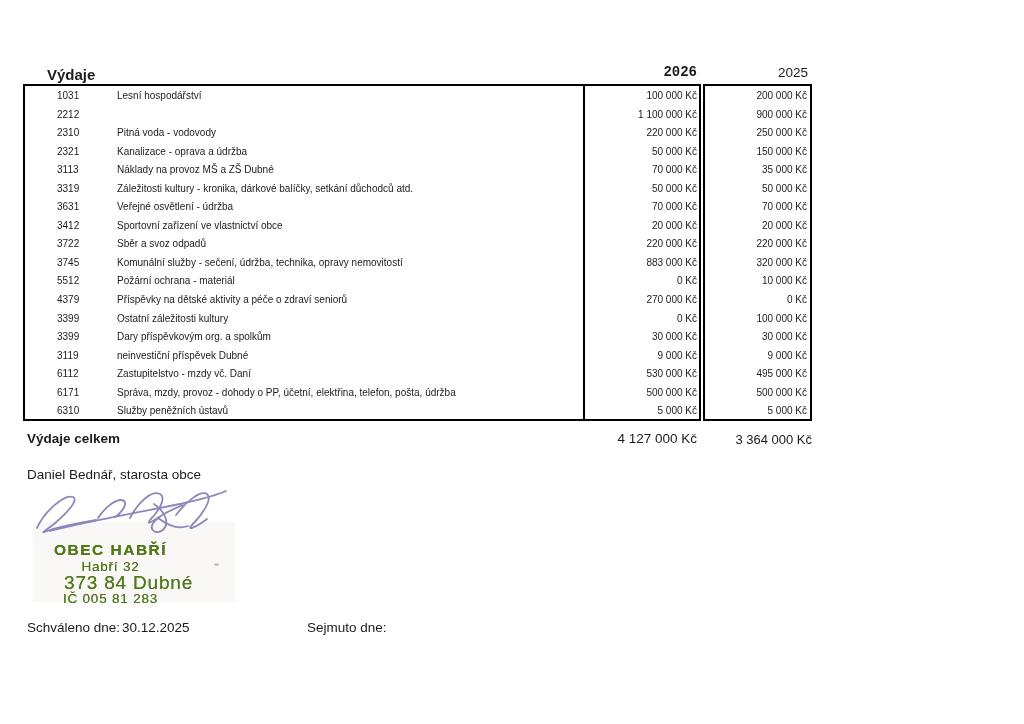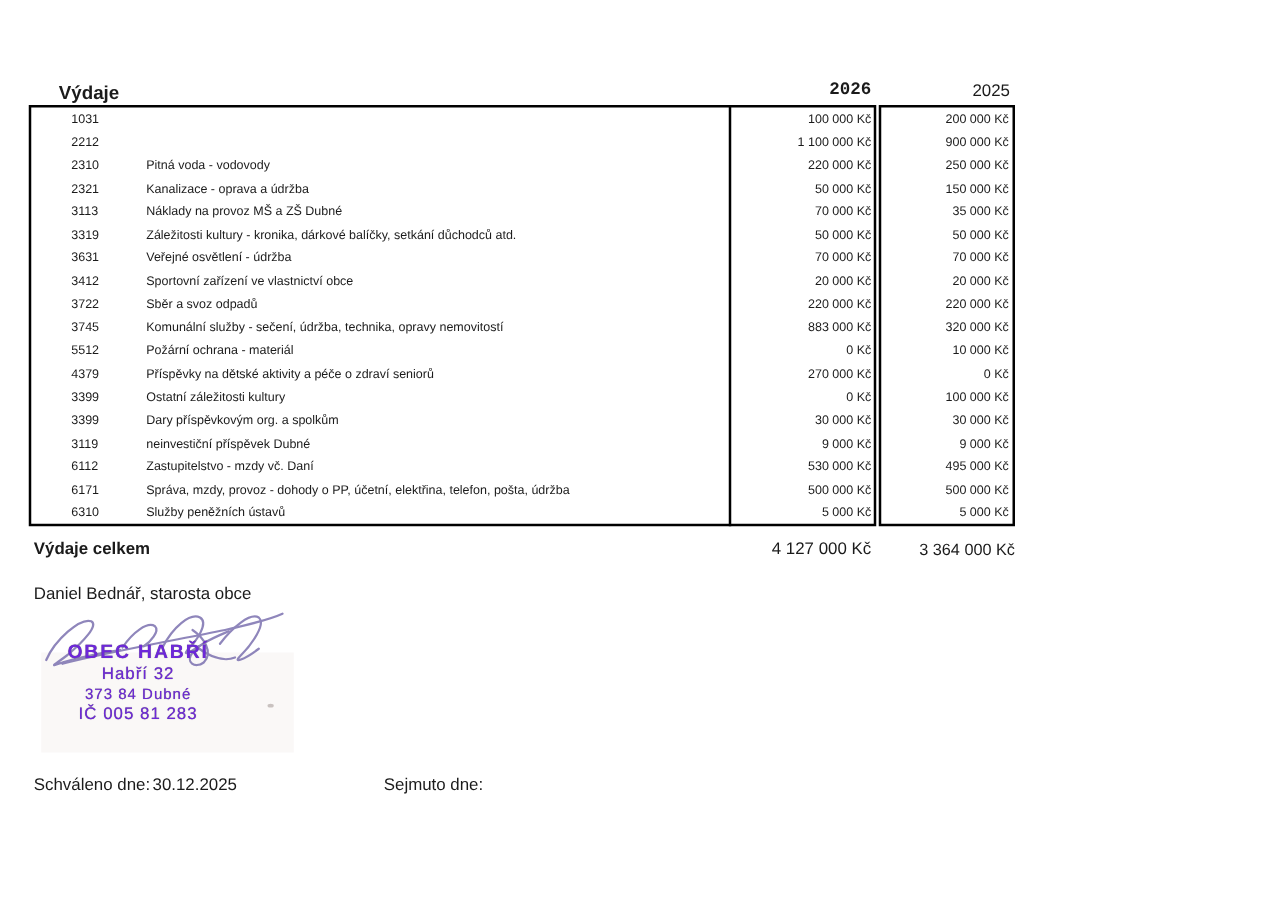--- a/index.html
+++ b/index.html
@@ -76,28 +76,28 @@
     left: 27px; top: 467px; font-size: 13.5px;
   }
   .stamp-bg {
     left: 33px; top: 522px; width: 202px; height: 80px;
     background: #faf8f7;
   }
   .signature-svg {
     left: 30px; top: 484px; width: 205px; height: 58px;
   }
   .stamp {
-    left: 28px; top: 512px; width: 165px;
+    left: 28px; top: 540px; width: 165px;
     text-align: center;
-    color: #6d28d9;
+    color: #4d7c0f;
     text-shadow: 0 0 0.6px #6e6b6b;
   }
   .stamp .s1 { font-size: 15.5px; font-weight: bold; letter-spacing: 1.5px; line-height: 19px; }
   .stamp .s2 { font-size: 13.5px; letter-spacing: 0.8px; line-height: 16px; }
-  .stamp .s3 { font-size: 12px; letter-spacing: 0.8px; line-height: 16px; }
+  .stamp .s3 { font-size: 19px; letter-spacing: 0.8px; line-height: 16px; text-align: right; }
   .stamp .s4 { font-size: 13.5px; letter-spacing: 0.8px; line-height: 16px; }
   .stamp-dot {
     left: 214px; top: 563px; width: 5px; height: 3px;
     background: #c9c2c0; border-radius: 50%;
   }
 
   
   .approved-label { left: 27px;  top: 620px; font-size: 13.5px; }
   .approved-date  { left: 122px; top: 620px; font-size: 13.5px; }
   .removed-label  { left: 307px; top: 620px; font-size: 13.5px; }
@@ -109,20 +109,21 @@
 <div class="abs col-head-2026">2026</div>
 <div class="abs col-head-2025">2025</div>
 
 <div class="abs box-main"></div>
 <div class="abs divider-amounts"></div>
 <div class="abs box-prev"></div>
 
 <div class="abs rows">
     <div class="row">
       <span class="code">1031</span>
+      <span class="desc">Lesní hospodářství</span>
       <span class="a26">100 000 Kč</span>
       <span class="a25">200 000 Kč</span>
     </div>
     <div class="row">
       <span class="code">2212</span>
       <span class="a26">1 100 000 Kč</span>
       <span class="a25">900 000 Kč</span>
     </div>
     <div class="row">
       <span class="code">2310</span>

